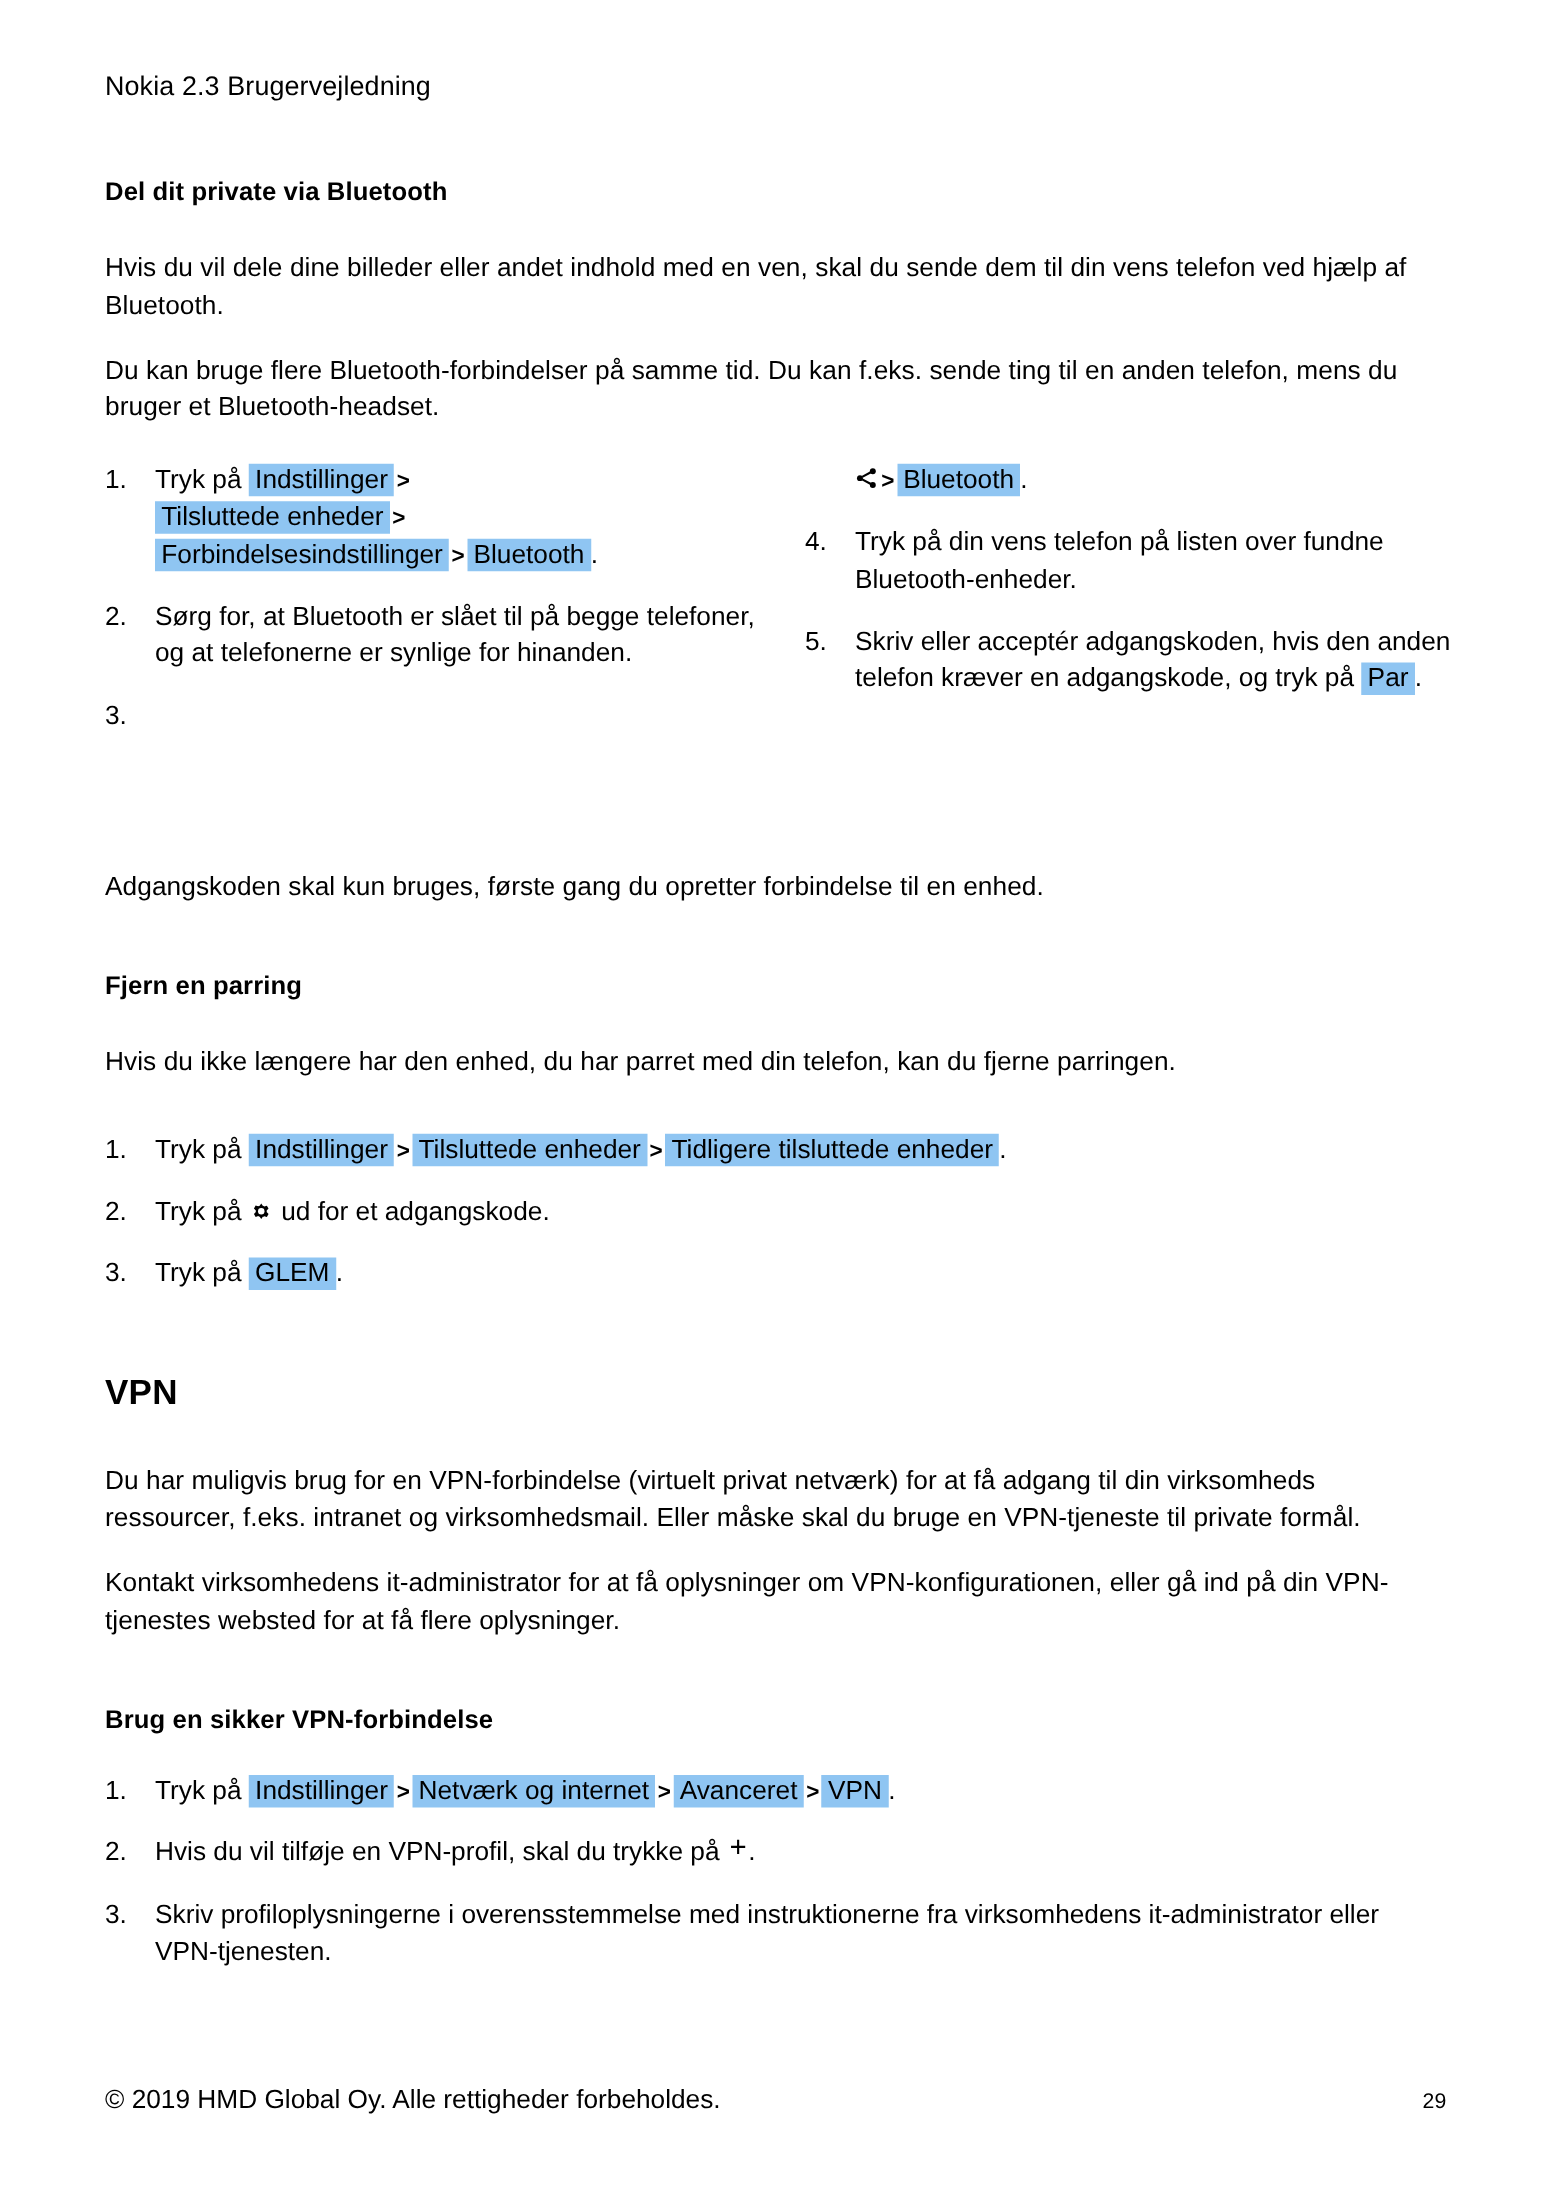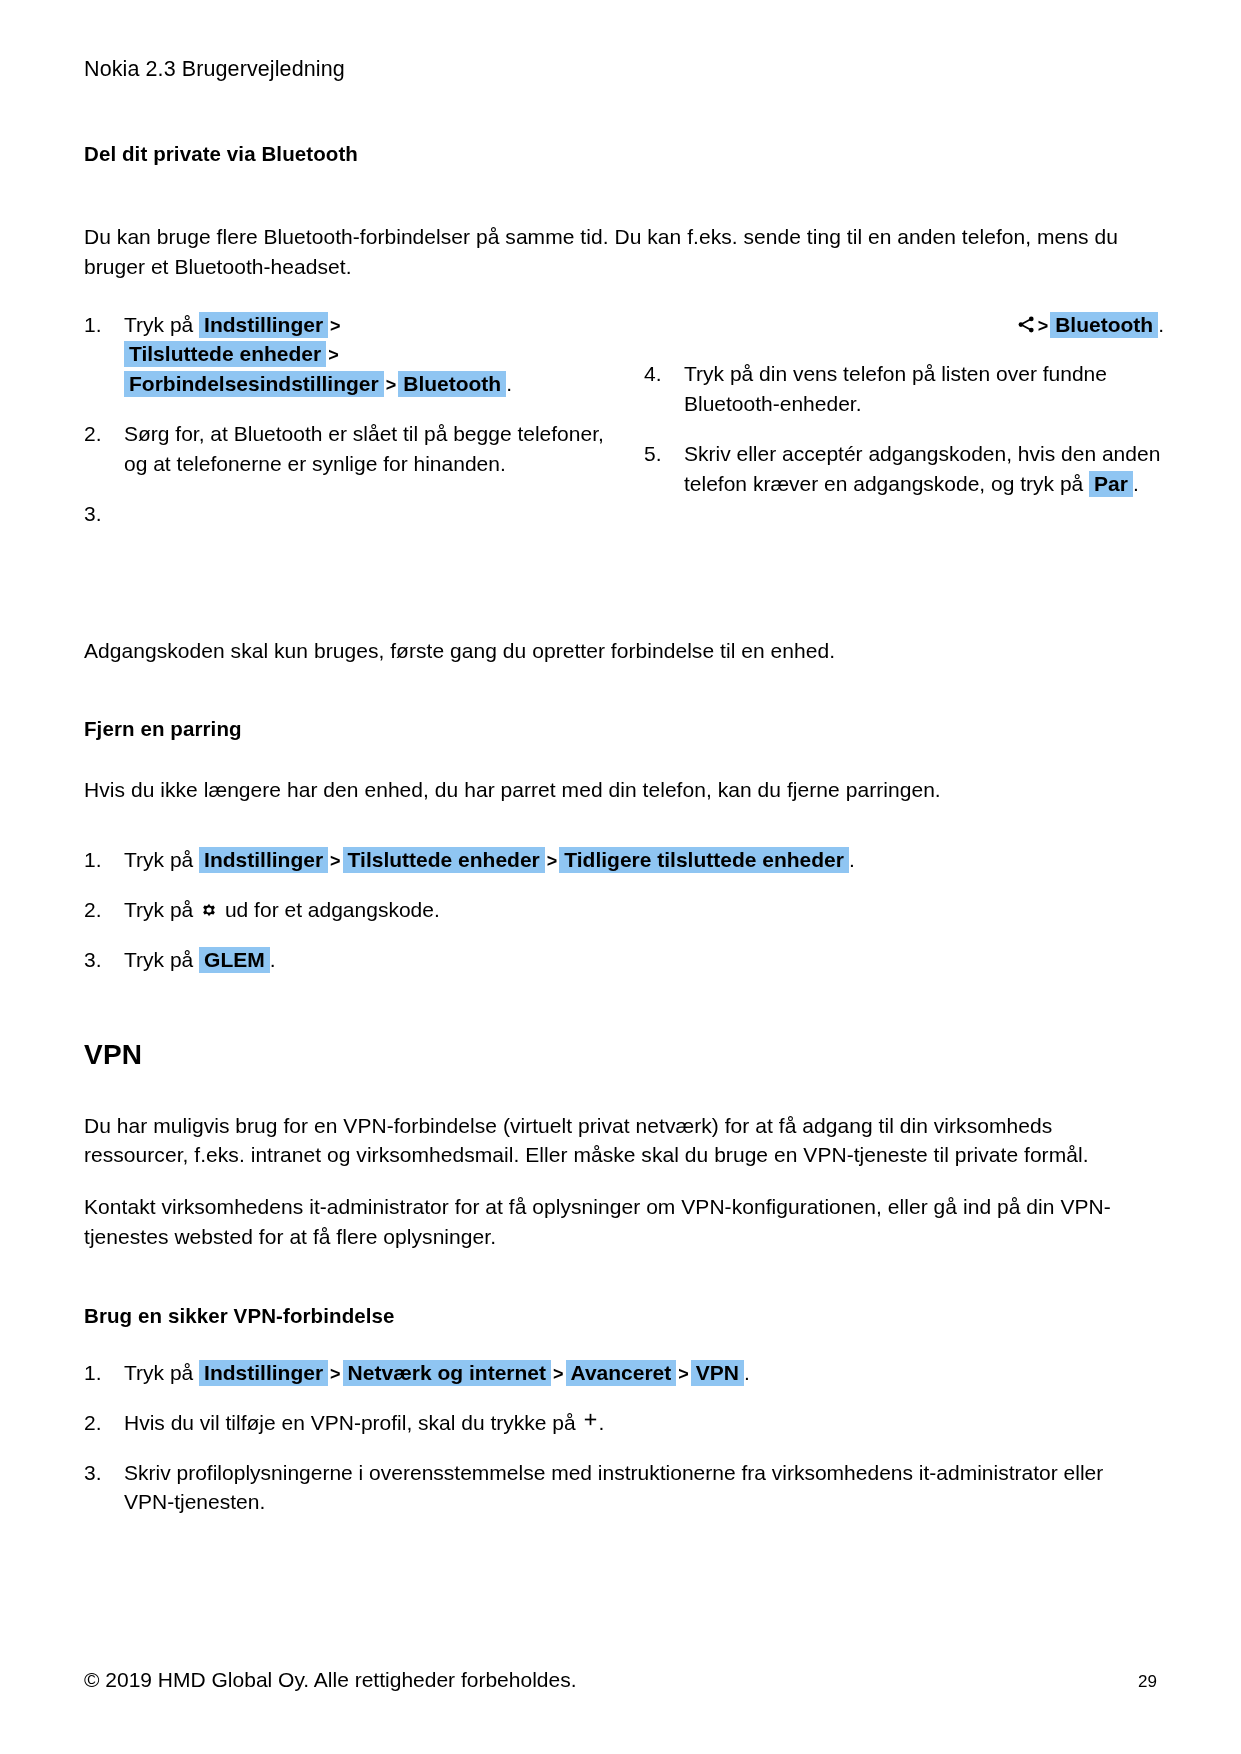--- a/index.html
+++ b/index.html
@@ -74,21 +74,20 @@
     position: absolute;
     left: 0;
     top: 0;
     width: 32px;
     text-align: left;
   }
   .hl {
     background: #8FC5F2;
     padding: 1px 5px 2px 5px;
     white-space: nowrap;
-    font-weight: bold;
   }
   .sep {
     padding: 0 2px;
     font-weight: bold;
     font-size: 18px;
   }
 
   
   .two-col {
     position: relative;
@@ -105,21 +104,20 @@
     position: absolute;
     left: 560px;
     top: 0;
     width: 520px;
   }
   .cont-line {
     padding-left: 40px;
     margin-bottom: 20px;
     font-size: 21px;
     line-height: 1.42;
-    text-align: right;
   }
 
   .icon-share {
     display: inline-block;
     vertical-align: -2px;
     width: 19px;
     height: 19px;
   }
   .icon-gear {
     display: inline-block;
@@ -153,20 +151,21 @@
 <div class="page">
 
   <div class="running-head">Nokia 2.3 Brugervejledning</div>
 
   <div class="sp-58"></div>
 
   <div class="h2" style="margin-top:0">Del dit private via Bluetooth</div>
 
   <div class="sp-34"></div>
 
+  <p class="body">Hvis du vil dele dine billeder eller andet indhold med en ven, skal du sende dem til din vens telefon ved hjælp af Bluetooth.</p>
 
   <div class="sp-22"></div>
 
   <p class="body">Du kan bruge flere Bluetooth-forbindelser på samme tid. Du kan f.eks. sende ting til en anden telefon, mens du bruger et Bluetooth-headset.</p>
 
   <div class="sp-28"></div>
 
   <div class="two-col">
 
     <div class="col-left">

